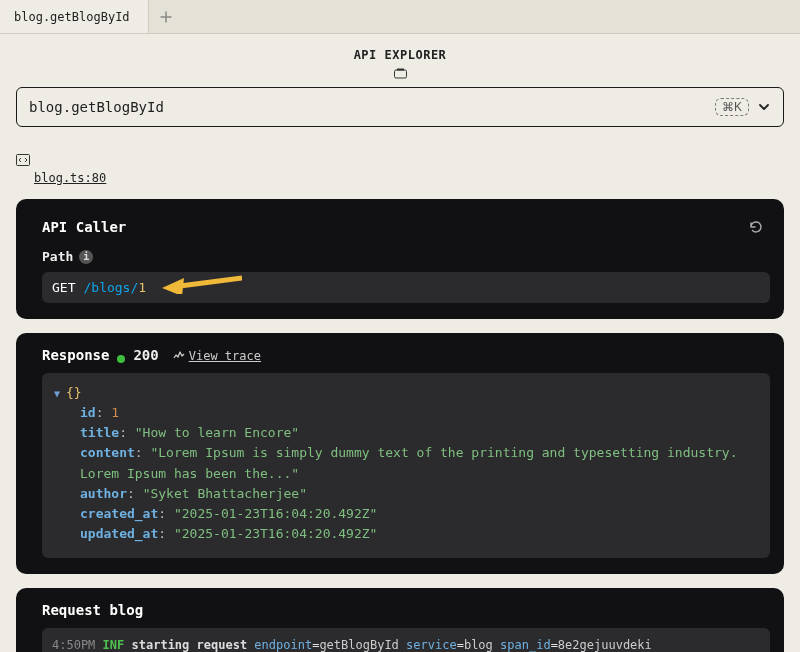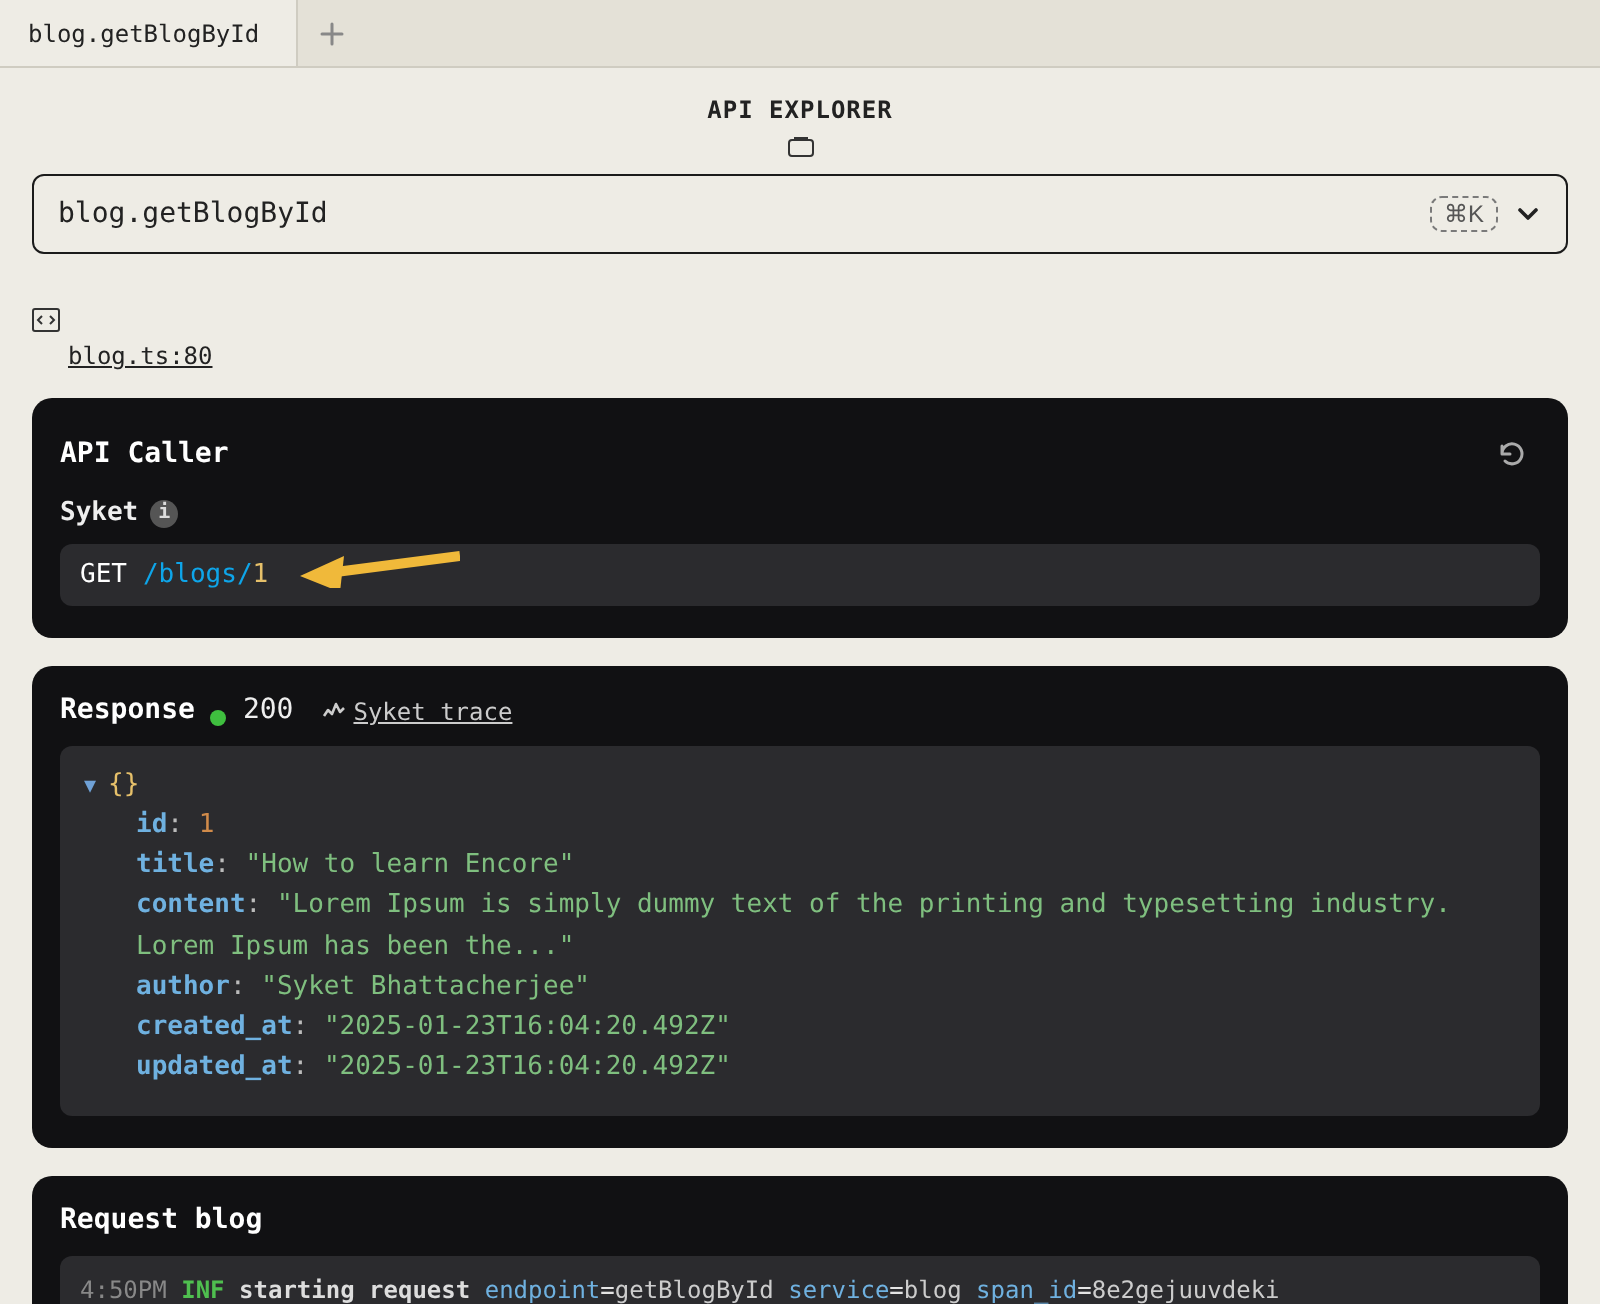--- a/index.html
+++ b/index.html
@@ -90,21 +90,21 @@
     align-items: center;
     gap: 4px;
   }
   .filelink a { color: #222; text-decoration: underline; margin-top: 36px; }
 
   .panel {
     margin-top: 14px;
     background: #111113;
     border-radius: 10px;
     color: #e4e4e4;
-    padding: 14px 14px 16px 14px;
+    padding: 14px 14px 16px 26px;
   }
   .panel-title {
     font-weight: 600;
     font-size: 14px;
     color: #fff;
   }
   .panel-head-row {
     display: flex;
     align-items: center;
     justify-content: space-between;
@@ -192,21 +192,21 @@
     display: flex;
     align-items: flex-end;
     gap: 8px;
     font-size: 14px;
   }
   .resp-title { font-weight: 600; color: #fff; }
   .dot {
     width: 8px; height: 8px; border-radius: 50%;
     background: #3fbf3f; display: inline-block;
   }
-  .status { font-weight: 400; color: #eee; }
+  .status { font-weight: 700; color: #eee; }
   .trace-link {
     color: #ccc;
     font-size: 12px;
     text-decoration: underline;
     margin-left: 6px;
     display: flex;
     align-items: center;
     gap: 4px;
   }
   .json-box {
@@ -292,21 +292,21 @@
       <div class="panel-title">API Caller</div>
       <div class="panel-head-icons">
         <span class="icon-btn">
           <svg width="16" height="16" viewBox="0 0 16 16">
               <path d="M3 8a5 5 0 1 1 1.5 3.5M3 8V4M3 8h4" stroke="#aaa" stroke-width="1.5" fill="none" stroke-linecap="round" stroke-linejoin="round"></path>
             </svg>
         </span>
       </div>
     </div>
     <div class="path-label">
-      <span>Syket</span>
+      <span>Path</span>
       <span class="info-badge">i</span>
     </div>
     <div class="path-input">
       <span class="method">GET</span>
       <span>
         <span class="path-text">/blogs/</span><span class="path-id">1</span>
       </span>
       <svg class="arrow" viewBox="0 0 80 20">
         <path d="M80 4 L18 12" stroke="#f0b93a" stroke-width="5"></path>
         <path d="M0 14 L22 4 L20 22 Z" fill="#f0b93a"></path>
@@ -316,21 +316,21 @@
 
   <div class="panel">
     <div class="resp-head">
       <span class="resp-title">Response</span>
       <span class="dot"></span>
       <span class="status">200</span>
       <a href="#" class="trace-link">
         <svg width="12" height="12" viewBox="0 0 12 12">
             <path d="M1 8l2-3 2 2 2-5 2 4 2-2" stroke="#ccc" stroke-width="1.3" fill="none" stroke-linejoin="round"></path>
           </svg>
-        <span>Syket trace</span>
+        <span>View trace</span>
       </a>
     </div>
     <div class="json-box" id="json-body"><span class="tri">▼</span><span class="brace">{}</span><div class="indent"><span class="key">id</span><span class="colon">: </span><span class="num">1</span></div><div class="indent"><span class="key">title</span><span class="colon">: </span><span class="str">"How to learn Encore"</span></div><div class="indent"><span class="key">content</span><span class="colon">: </span><span class="str">"Lorem Ipsum is simply dummy text of the printing and typesetting industry. Lorem Ipsum has been the..."</span></div><div class="indent"><span class="key">author</span><span class="colon">: </span><span class="str">"Syket Bhattacherjee"</span></div><div class="indent"><span class="key">created_at</span><span class="colon">: </span><span class="str">"2025-01-23T16:04:20.492Z"</span></div><div class="indent"><span class="key">updated_at</span><span class="colon">: </span><span class="str">"2025-01-23T16:04:20.492Z"</span></div></div>
   </div>
 
   <div class="panel">
     <div class="panel-title">Request blog</div>
     <div class="logs-box" id="logs-body">
         <div><span class="log-time">4:50PM</span> <span class="log-level">INF</span> <span class="log-msg">starting request</span> <span class="log-key">endpoint</span>=<span class="log-val">getBlogById</span> <span class="log-key">service</span>=<span class="log-val">blog</span> <span class="log-key">span_id</span>=<span class="log-val">8e2gejuuvdeki</span></div>
       </div>

